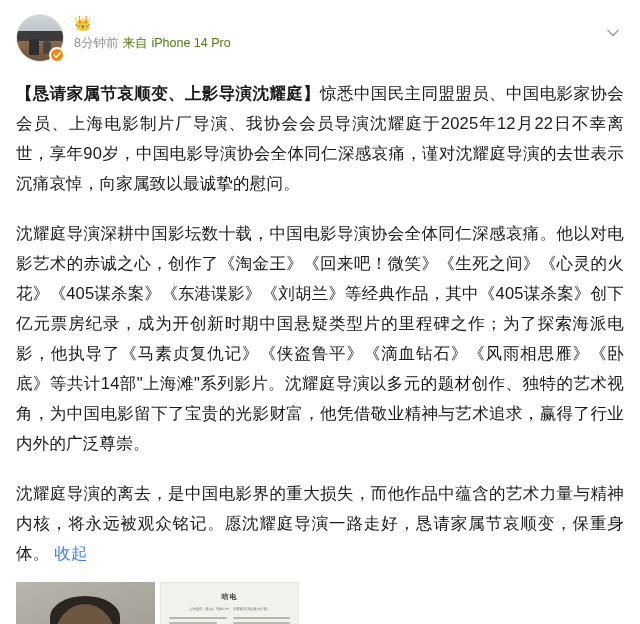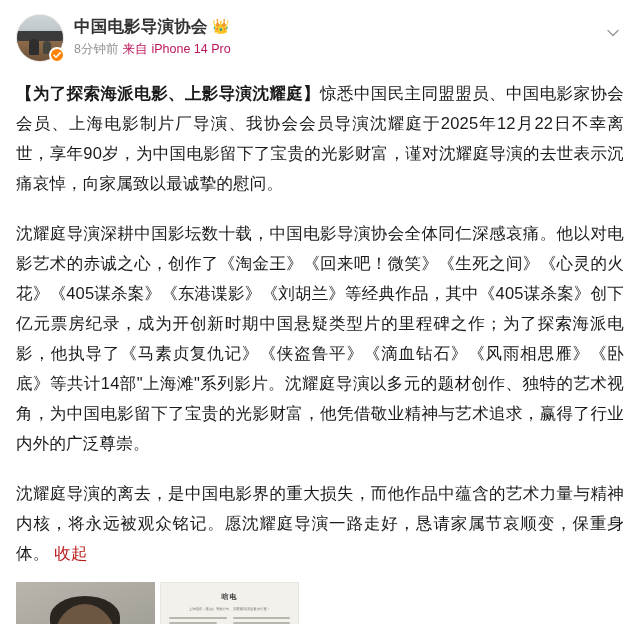--- a/index.html
+++ b/index.html
@@ -116,21 +116,21 @@
   .meta-row {
     margin-top: 5px;
     display: flex;
     align-items: flex-end;
     font-size: 12.5px;
     color: #939393;
     line-height: 16px;
     gap: 4px;
   }
   .meta-row .src {
-    color: #be185d;
+    color: #4d7c0f;
   }
   .chev {
     position: absolute;
     right: 2px;
     top: 10px;
     width: 18px;
     height: 18px;
     cursor: pointer;
   }
   .chev svg { display: block; }
@@ -144,21 +144,21 @@
     text-align: justify;
   }
   .content p {
     margin: 0 0 20px 0;
   }
   .content p:last-child { margin-bottom: 0; }
   .content .bold {
     font-weight: 700;
   }
   .collapse {
-    color: #b91c1c;
+    color: #3b82f6;
     cursor: pointer;
   }
 
   .media {
     margin-top: 14px;
     display: flex;
     gap: 5px;
   }
   .photo {
     width: 139px;
@@ -245,39 +245,38 @@
       </div>
       <div class="verify-badge">
         <svg width="12" height="12" viewBox="0 0 12 12" aria-hidden="true">
           <path d="M3 6.2 L5 8.2 L9.2 3.9" fill="none" stroke="#ffffff" stroke-width="1.6" stroke-linecap="round" stroke-linejoin="round"></path>
         </svg>
       </div>
     </div>
 
     <div class="head-text">
       <div class="name-row">
-        <span class="uname">中国电影导演协会</span>
         <span class="crown">👑</span>
       </div>
       <div class="meta-row">
         <span>8分钟前</span>
         <span class="src">来自</span>
         <span class="src">iPhone 14 Pro</span>
       </div>
     </div>
 
     <div class="chev">
       <svg width="18" height="18" viewBox="0 0 18 18" aria-hidden="true">
         <path d="M4 6.5 L9 11.5 L14 6.5" fill="none" stroke="#9a9a9a" stroke-width="1.4" stroke-linecap="round" stroke-linejoin="round"></path>
       </svg>
     </div>
   </div>
 
   <div class="content">
-    <p><span class="bold">【为了探索海派电影、上影导演沈耀庭】</span><span>惊悉中国民主同盟盟员、中国电影家协会会员、上海电影制片厂导演、我协会会员导演沈耀庭于2025年12月22日不幸离世，享年90岁，为中国电影留下了宝贵的光影财富，谨对沈耀庭导演的去世表示沉痛哀悼，向家属致以最诚挚的慰问。</span></p>
+    <p><span class="bold">【恳请家属节哀顺变、上影导演沈耀庭】</span><span>惊悉中国民主同盟盟员、中国电影家协会会员、上海电影制片厂导演、我协会会员导演沈耀庭于2025年12月22日不幸离世，享年90岁，中国电影导演协会全体同仁深感哀痛，谨对沈耀庭导演的去世表示沉痛哀悼，向家属致以最诚挚的慰问。</span></p>
     <p>沈耀庭导演深耕中国影坛数十载，中国电影导演协会全体同仁深感哀痛。他以对电影艺术的赤诚之心，创作了《淘金王》《回来吧！微笑》《生死之间》《心灵的火花》《405谋杀案》《东港谍影》《刘胡兰》等经典作品，其中《405谋杀案》创下亿元票房纪录，成为开创新时期中国悬疑类型片的里程碑之作；为了探索海派电影，他执导了《马素贞复仇记》《侠盗鲁平》《滴血钻石》《风雨相思雁》《卧底》等共计14部"上海滩"系列影片。沈耀庭导演以多元的题材创作、独特的艺术视角，为中国电影留下了宝贵的光影财富，他凭借敬业精神与艺术追求，赢得了行业内外的广泛尊崇。</p>
     <p><span>沈耀庭导演的离去，是中国电影界的重大损失，而他作品中蕴含的艺术力量与精神内核，将永远被观众铭记。愿沈耀庭导演一路走好，恳请家属节哀顺变，保重身体。</span> <span class="collapse">收起</span></p>
   </div>
 
   <div class="media">
     <div class="photo">
       <div class="p-bg"></div>
       <div class="p-hair"></div>
       <div class="p-head"></div>
 

